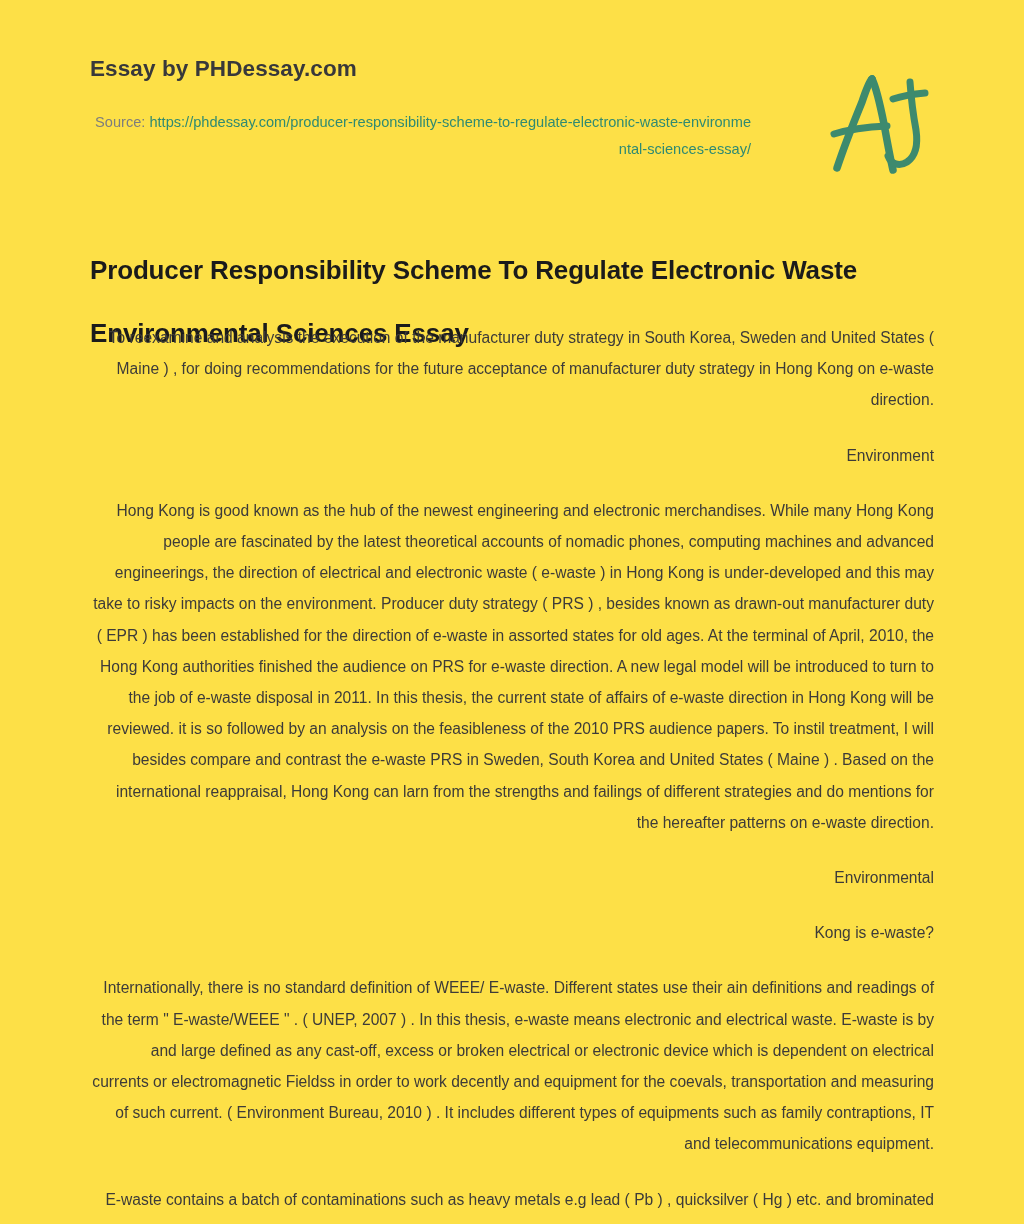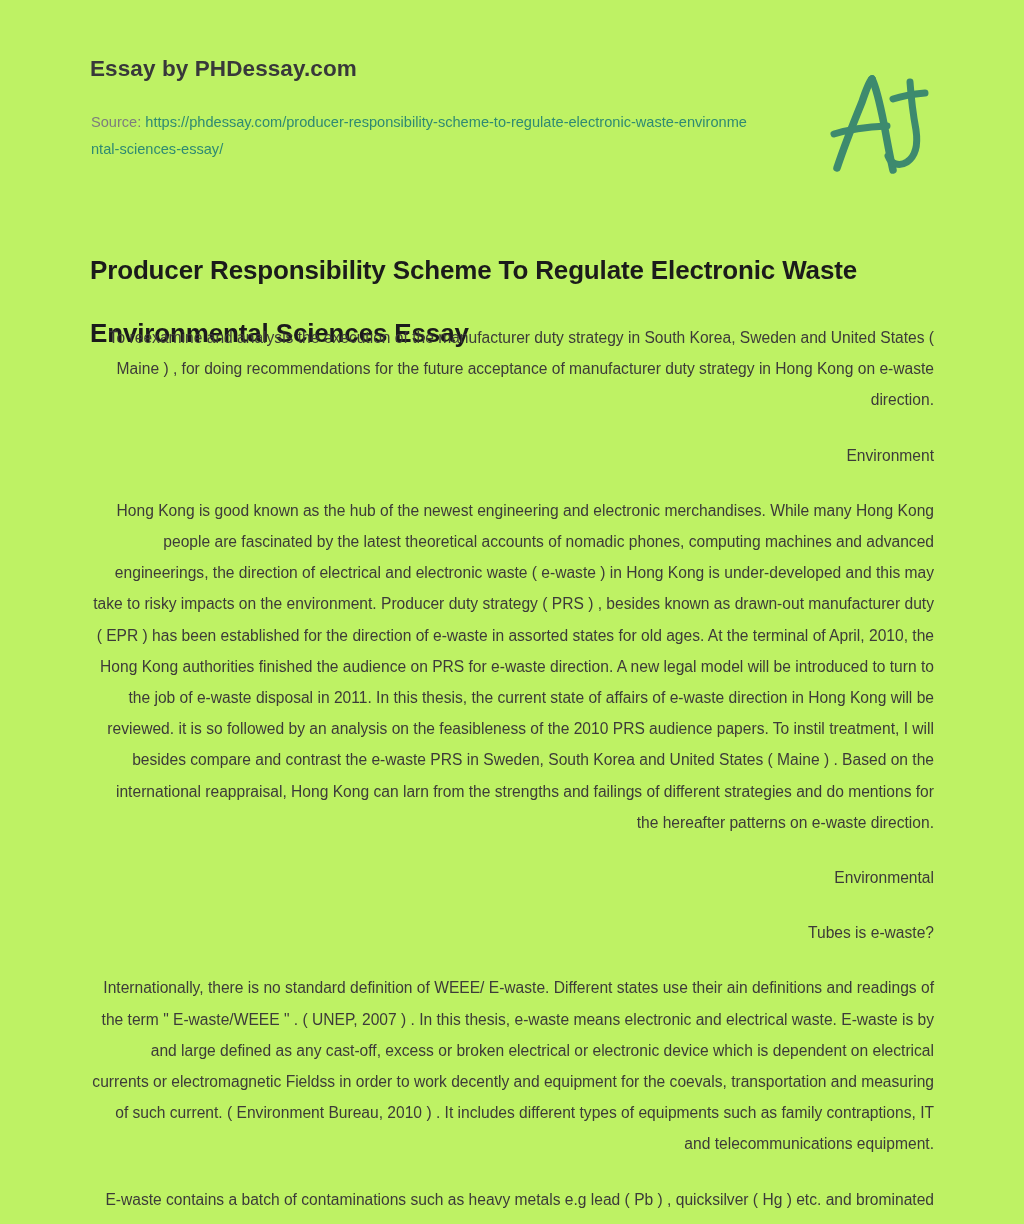--- a/index.html
+++ b/index.html
@@ -11,21 +11,21 @@
     height: 1224px;
     background: #fdfaf4;
     font-family: "Liberation Sans", sans-serif;
     overflow: hidden;
   }
 
   .page {
     position: relative;
     width: 1024px;
     height: 1224px;
-    background: #bef264;
+    background: #fde047;
     box-sizing: border-box;
   }
 
   
   .header {
     position: absolute;
     left: 0;
     top: 0;
     width: 1024px;
     height: 200px;
@@ -44,20 +44,21 @@
 
   .source-line {
     position: absolute;
     left: 91px;
     top: 109px;
     width: 660px;
     font-size: 14.6px;
     line-height: 27px;
     color: #7b7b7b;
     word-break: break-all;
+    text-align: right;
   }
   .source-label {
     color: #7d7d7d;
   }
   .source-url {
     color: #2f8a72;
     text-decoration: none;
     word-break: break-all;
   }
 
@@ -145,19 +146,19 @@
 
   </div>
 
   <h1 class="doc-title">Producer Responsibility Scheme To Regulate Electronic Waste Environmental Sciences Essay</h1>
 
   <div class="body-content">
     <p class="para">To reexamine and analysis the execution of the manufacturer duty strategy in South Korea, Sweden and United States ( Maine ) , for doing recommendations for the future acceptance of manufacturer duty strategy in Hong Kong on e-waste direction.</p>
     <p class="para heading-ish">Environment</p>
     <p class="para">Hong Kong is good known as the hub of the newest engineering and electronic merchandises. While many Hong Kong people are fascinated by the latest theoretical accounts of nomadic phones, computing machines and advanced engineerings, the direction of electrical and electronic waste ( e-waste ) in Hong Kong is under-developed and this may take to risky impacts on the environment. Producer duty strategy ( PRS ) , besides known as drawn-out manufacturer duty ( EPR ) has been established for the direction of e-waste in assorted states for old ages. At the terminal of April, 2010, the Hong Kong authorities finished the audience on PRS for e-waste direction. A new legal model will be introduced to turn to the job of e-waste disposal in 2011. In this thesis, the current state of affairs of e-waste direction in Hong Kong will be reviewed. it is so followed by an analysis on the feasibleness of the 2010 PRS audience papers. To instil treatment, I will besides compare and contrast the e-waste PRS in Sweden, South Korea and United States ( Maine ) . Based on the international reappraisal, Hong Kong can larn from the strengths and failings of different strategies and do mentions for the hereafter patterns on e-waste direction.</p>
     <p class="para heading-ish">Environmental</p>
-    <p class="para heading-ish">Tubes is e-waste?</p>
+    <p class="para heading-ish">Kong is e-waste?</p>
     <p class="para">Internationally, there is no standard definition of WEEE/ E-waste. Different states use their ain definitions and readings of the term " E-waste/WEEE " . ( UNEP, 2007 ) . In this thesis, e-waste means electronic and electrical waste. E-waste is by and large defined as any cast-off, excess or broken electrical or electronic device which is dependent on electrical currents or electromagnetic Fieldss in order to work decently and equipment for the coevals, transportation and measuring of such current. ( Environment Bureau, 2010 ) . It includes different types of equipments such as family contraptions, IT and telecommunications equipment.</p>
     <p class="para">E-waste contains a batch of contaminations such as heavy metals e.g lead ( Pb ) , quicksilver ( Hg ) etc. and brominated fire retardents. Cathode Ray Tubes ( CRTs ) in proctors contain Pb may take to dirty. Lead will stamp down the encephalon development of kids. Toxic quicksilver may roll up in the fat of fish and through nutrient concatenation will be intake by homo. ( Greenpeace, 2010 ) Without proper disposal and direction, these chemicals would be released to the environment doing serious wellness jobs to human and damage the environment. Therefore, proper direction of e-waste is indispensable.</p>
 
   </div>
 
 </div>
 
 </body></html>

